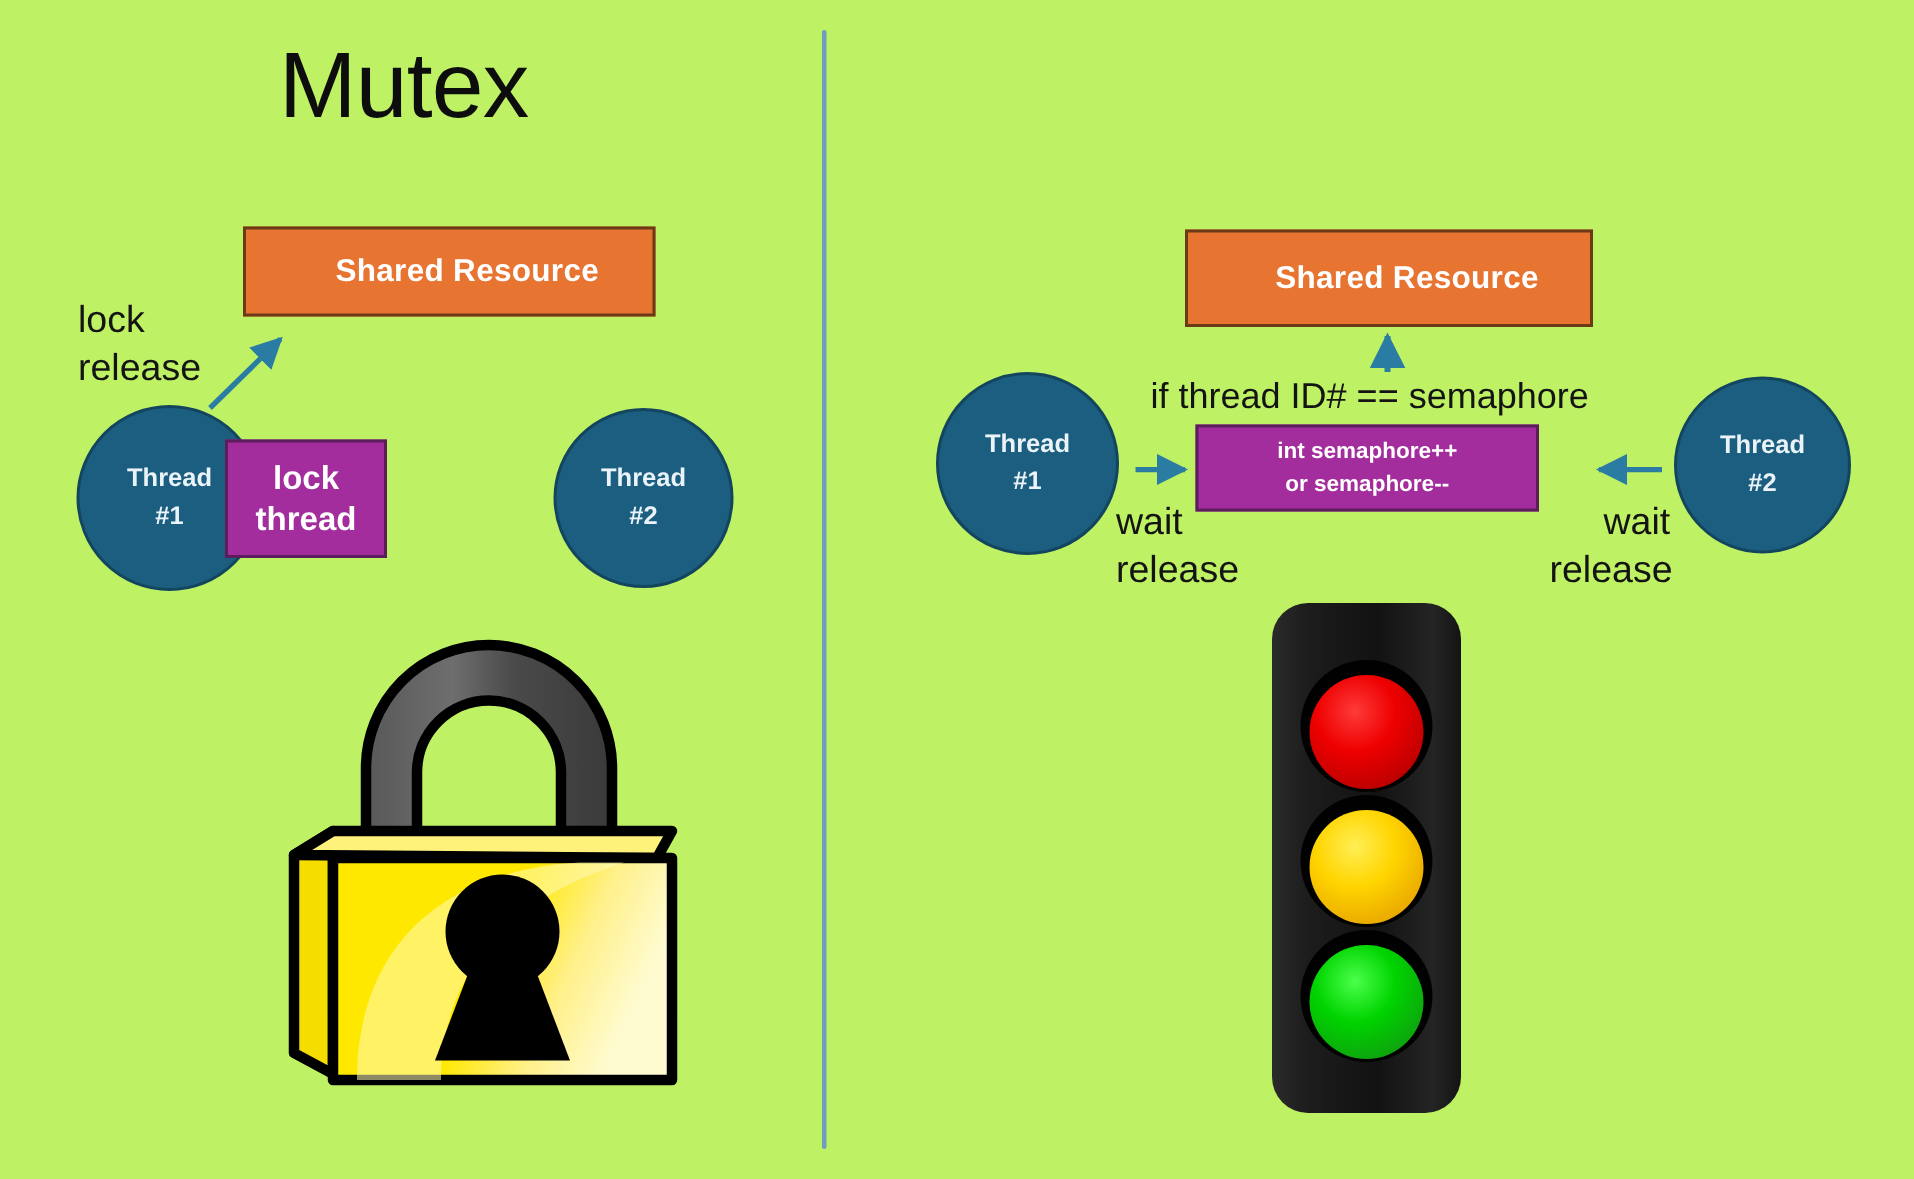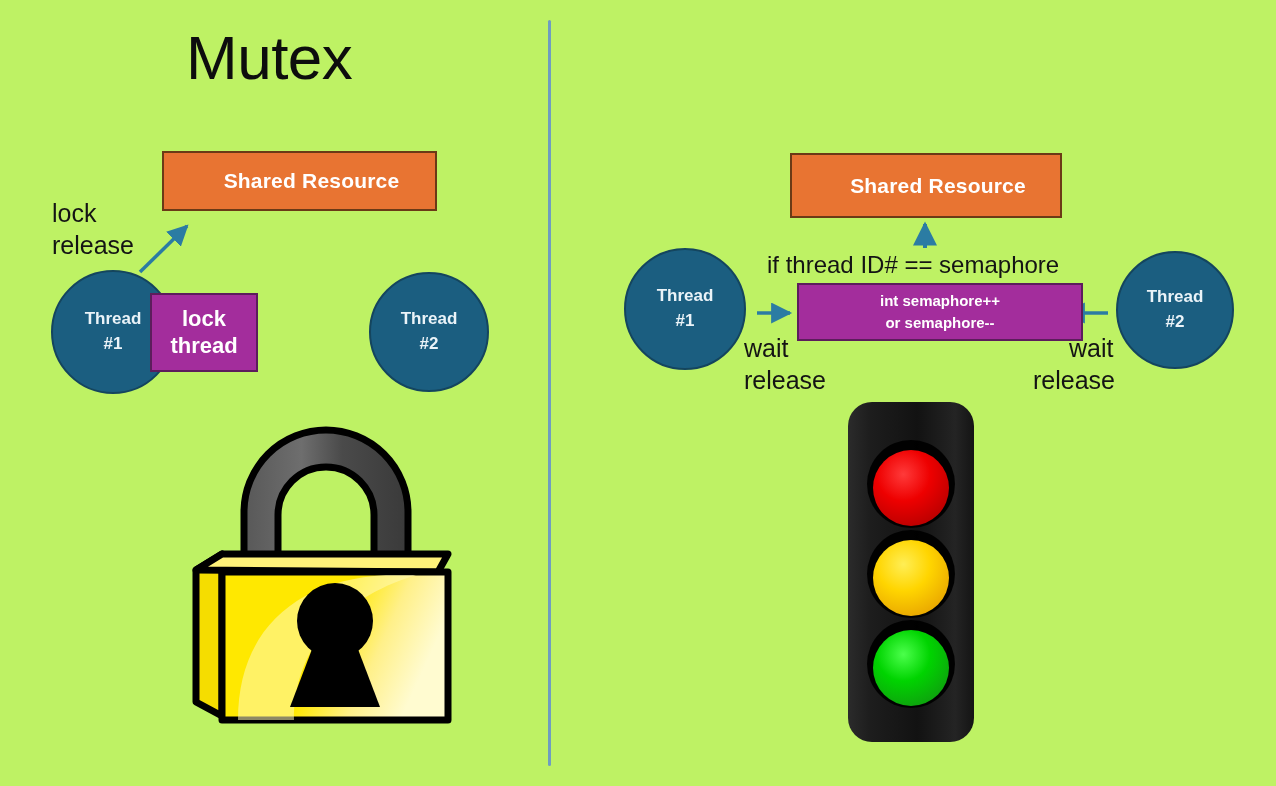--- a/index.html
+++ b/index.html
@@ -93,21 +93,21 @@
     align-items: center;
     justify-content: center;
     color: #ffffff;
   }
   #lock-object-box {
     left: 150px; top: 293px; width: 108px; height: 79px;
     font-size: 22px; font-weight: 700; line-height: 1.2;
     z-index: 5;
   }
   #semaphore-box {
-    left: 797px; top: 283px; width: 286px; height: 58px;
+    left: 797px; top: 283px; width: 229px; height: 58px;
     font-size: 15px; font-weight: 700; line-height: 1.45;
     z-index: 5;
   }
 
   
   .plain-label {
     color: #141414;
     font-size: 25px;
     font-weight: 400;
     white-space: nowrap;

